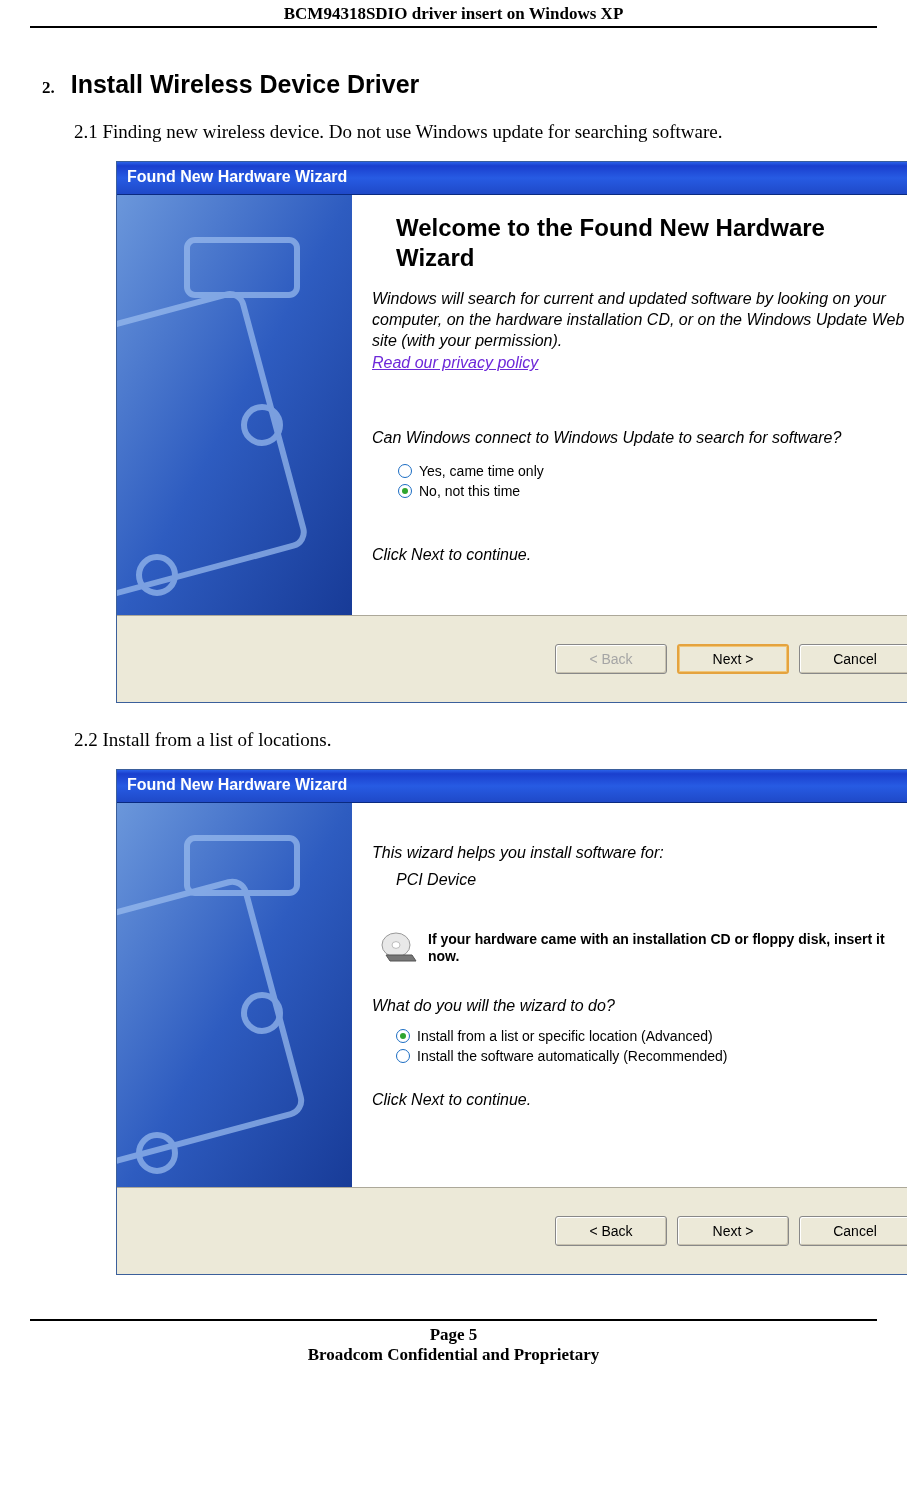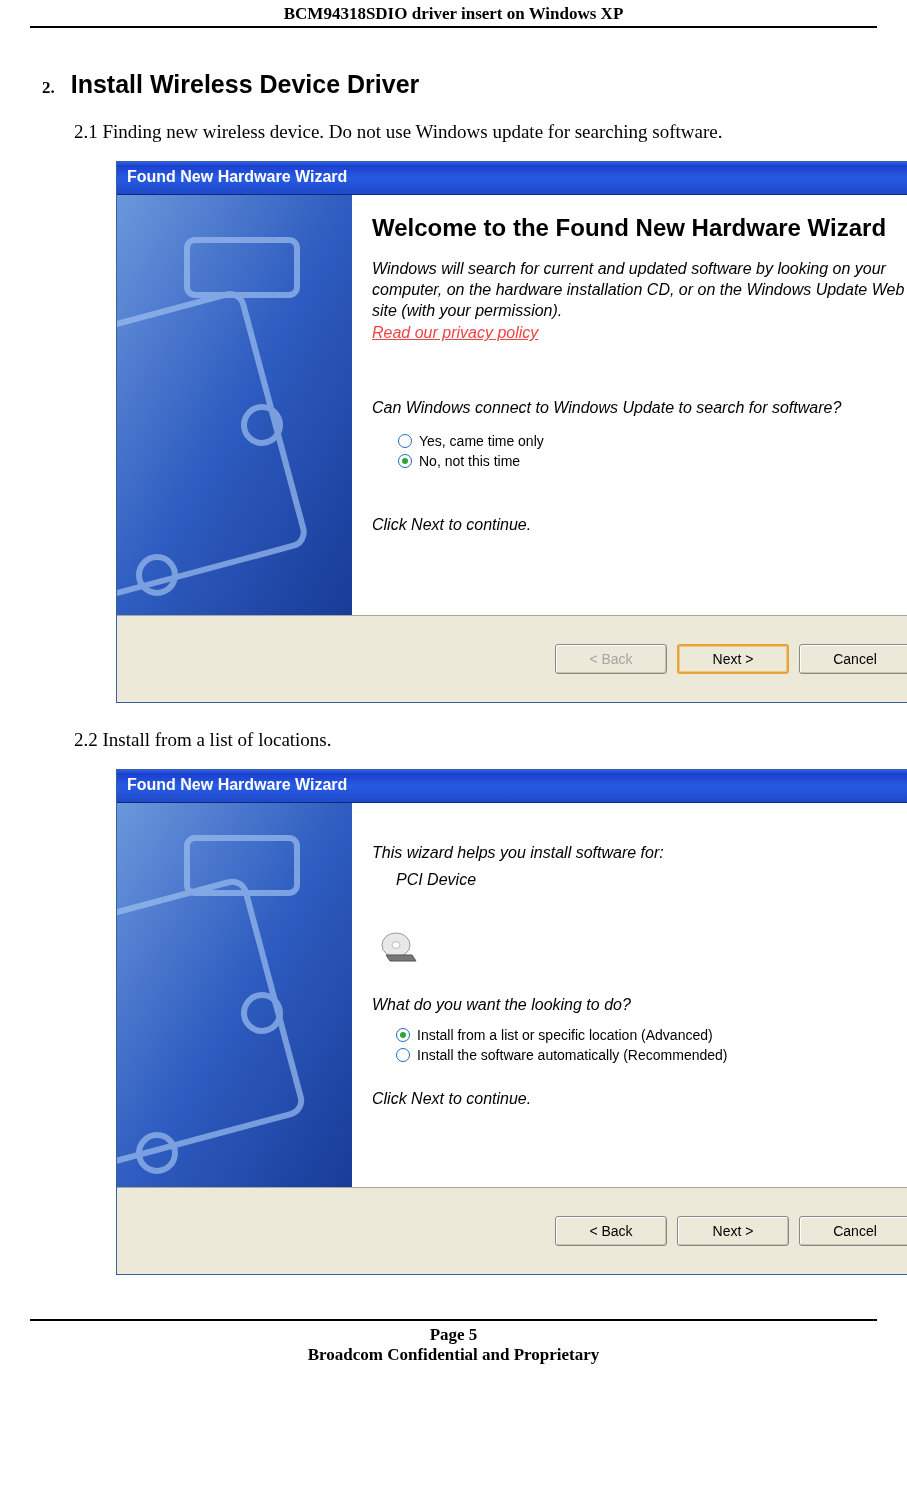--- a/index.html
+++ b/index.html
@@ -57,23 +57,24 @@
     flex: 1;
     padding: 18px 22px 10px 20px;
     color: #000;
   }
   .wizard-heading {
     font-family: Tahoma, Arial, sans-serif;
     font-size: 24px;
     font-weight: bold;
     line-height: 1.25;
     margin-bottom: 16px;
+    margin-left: 24px;
   }
   .para { font-size: 16px; line-height: 1.3; margin-bottom: 2px; font-style: italic; }
-  .link { color: #ef4444; text-decoration: underline; cursor: pointer; }
+  .link { color: #6d28d9; text-decoration: underline; cursor: pointer; }
   .spacer-lg { height: 52px; }
   .radio-row {
     display: flex;
     align-items: center;
     margin: 2px 0 4px 26px;
   }
   .radio {
     width: 14px; height: 14px;
     border: 1px solid #1b6dc3;
     border-radius: 50%;
@@ -228,23 +229,24 @@
       <div class="para indented">PCI Device</div>
 
       <div class="cd-row">
         <span class="cd-icon">
           <svg viewBox="0 0 40 34">
             <ellipse cx="18" cy="14" rx="14" ry="12" fill="#e8e8e8" stroke="#999"></ellipse>
             <ellipse cx="18" cy="14" rx="4" ry="3.4" fill="#fff" stroke="#bbb"></ellipse>
             <path d="M8 24 L34 24 L38 30 L12 30 Z" fill="#777" stroke="#555"></path>
           </svg>
         </span>
-      </div>
-
-      <div class="para what-do">What do you want the looking to do?</div>
+        <span class="cd-text">If your hardware came with an installation CD or floppy disk, insert it now.</span>
+      </div>
+
+      <div class="para what-do">What do you will the wizard to do?</div>
       <div style="height:8px"></div>
       <div class="radio-row">
         <span class="radio checked"></span>
         <span>Install from a list or specific location (Advanced)</span>
       </div>
       <div class="radio-row">
         <span class="radio"></span>
         <span>Install the software automatically (Recommended)</span>
       </div>
       <div class="para click-next">Click Next to continue.</div>

